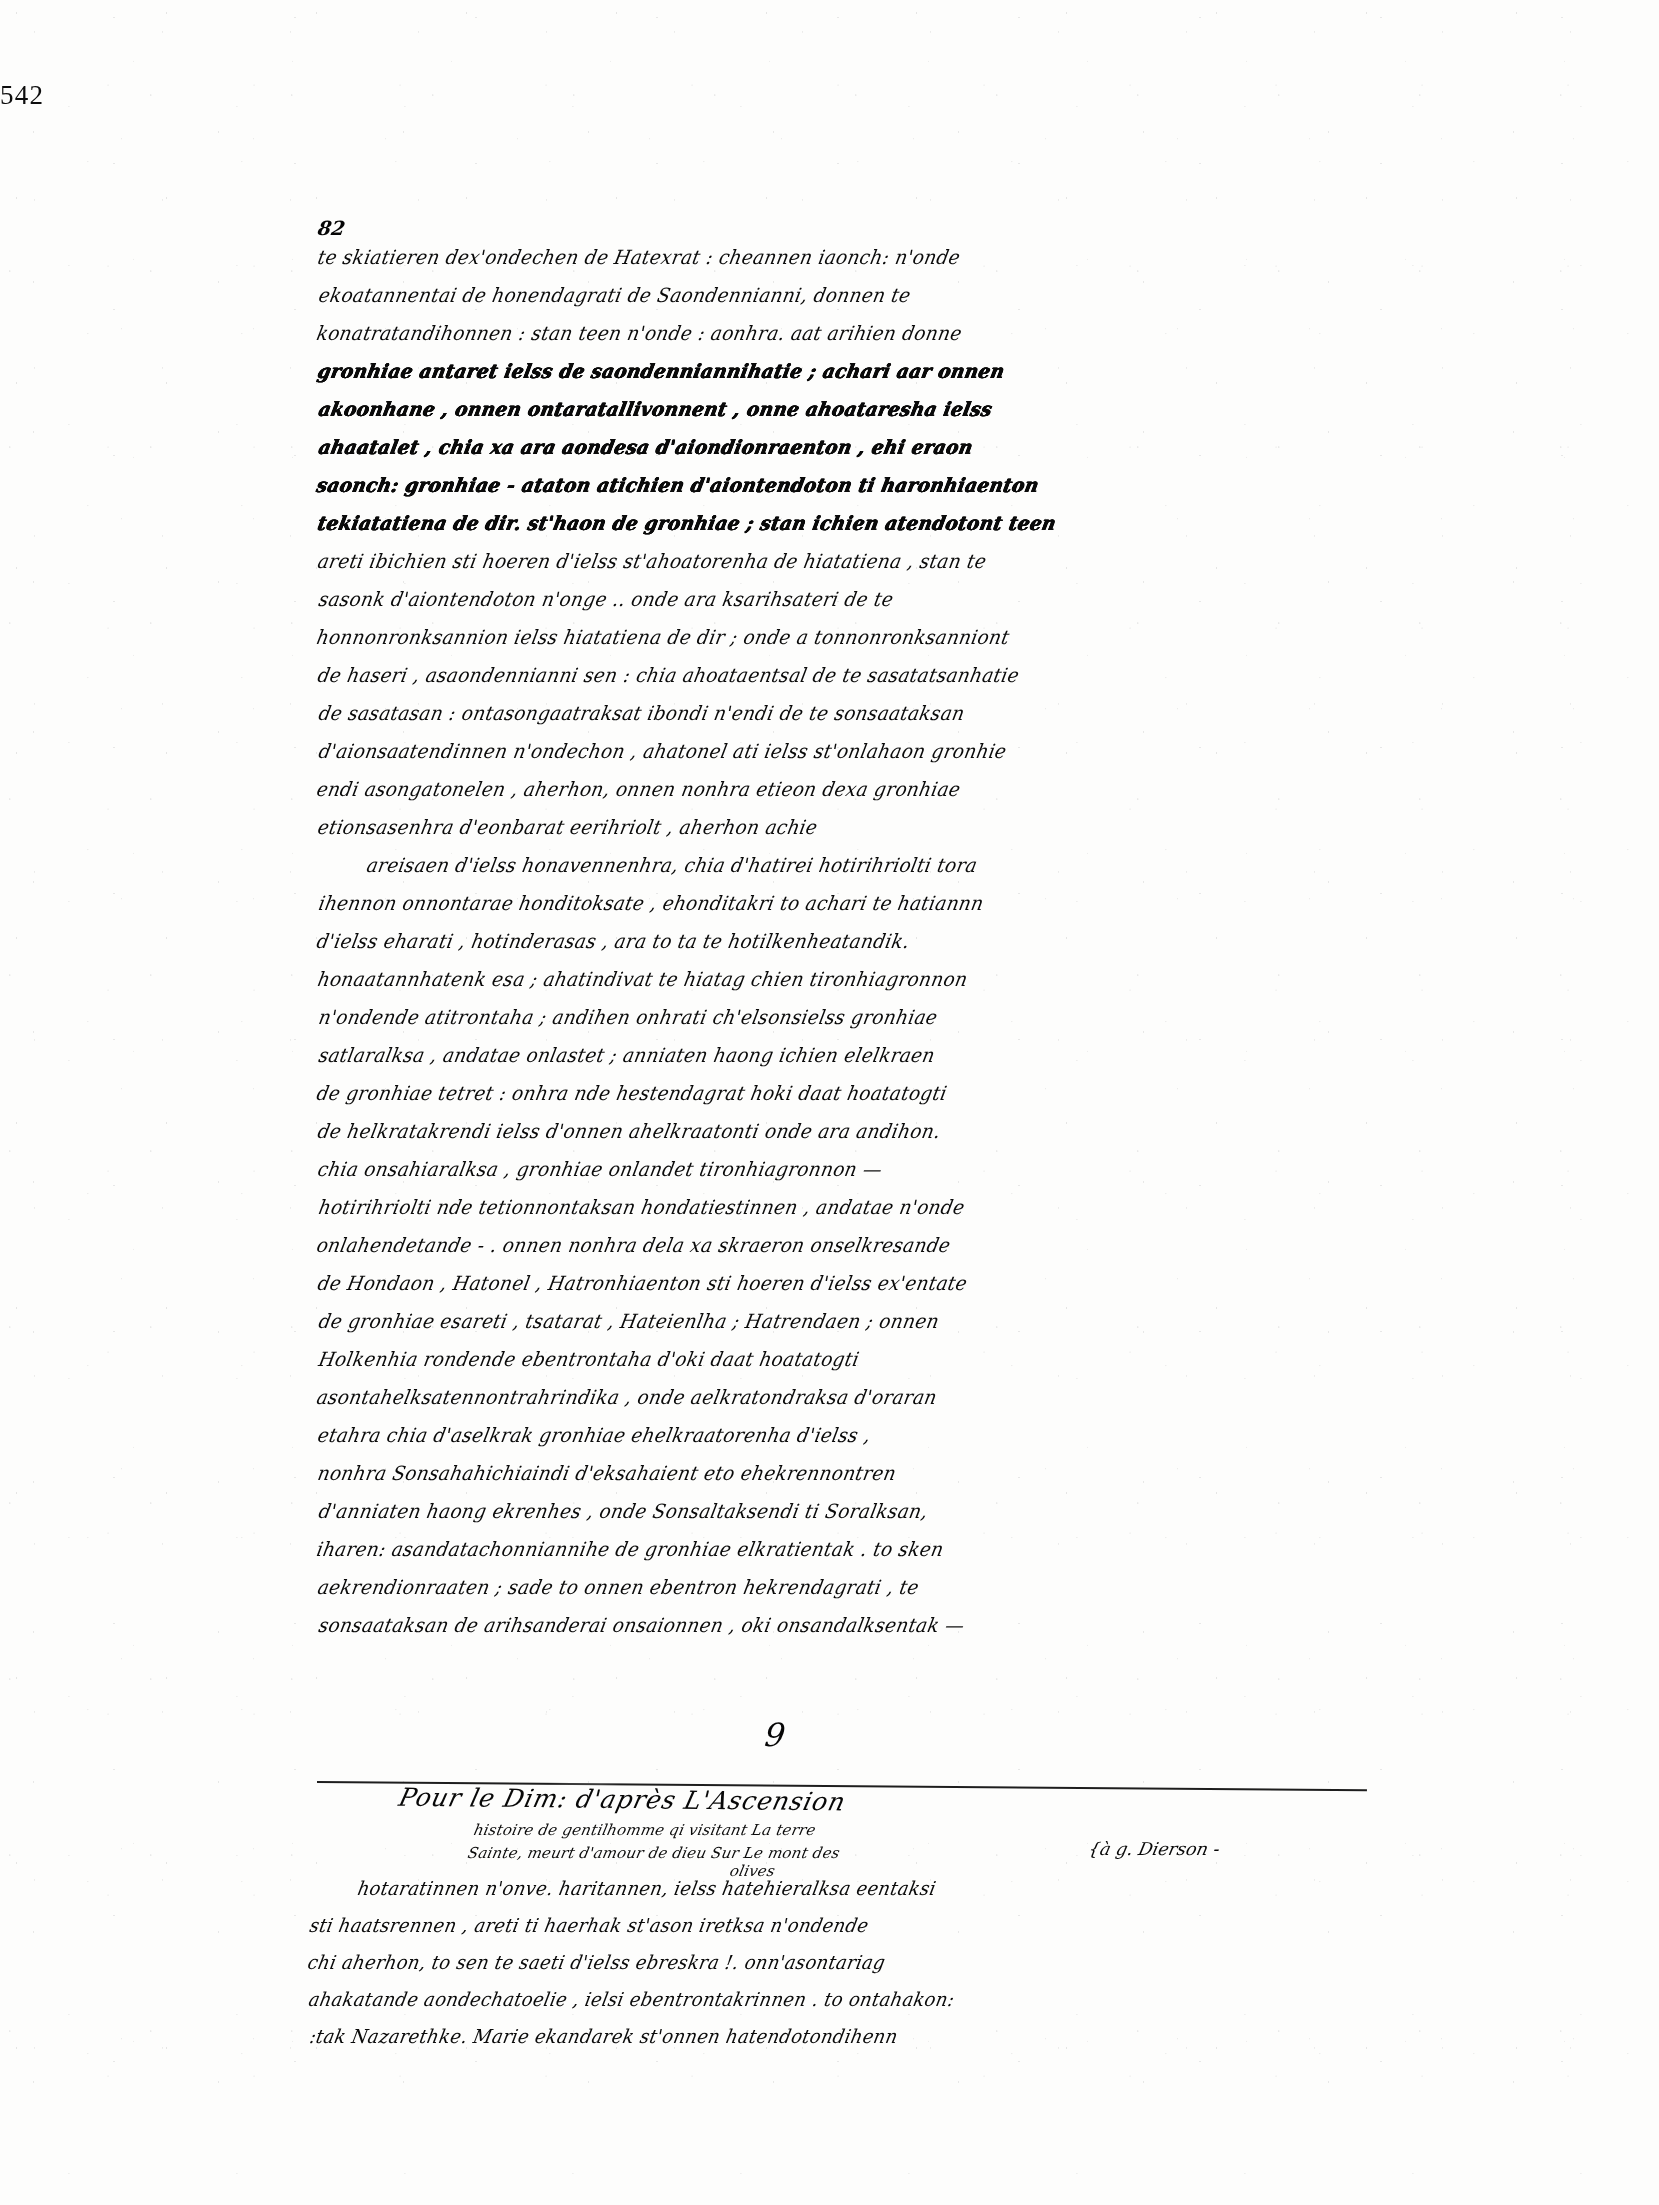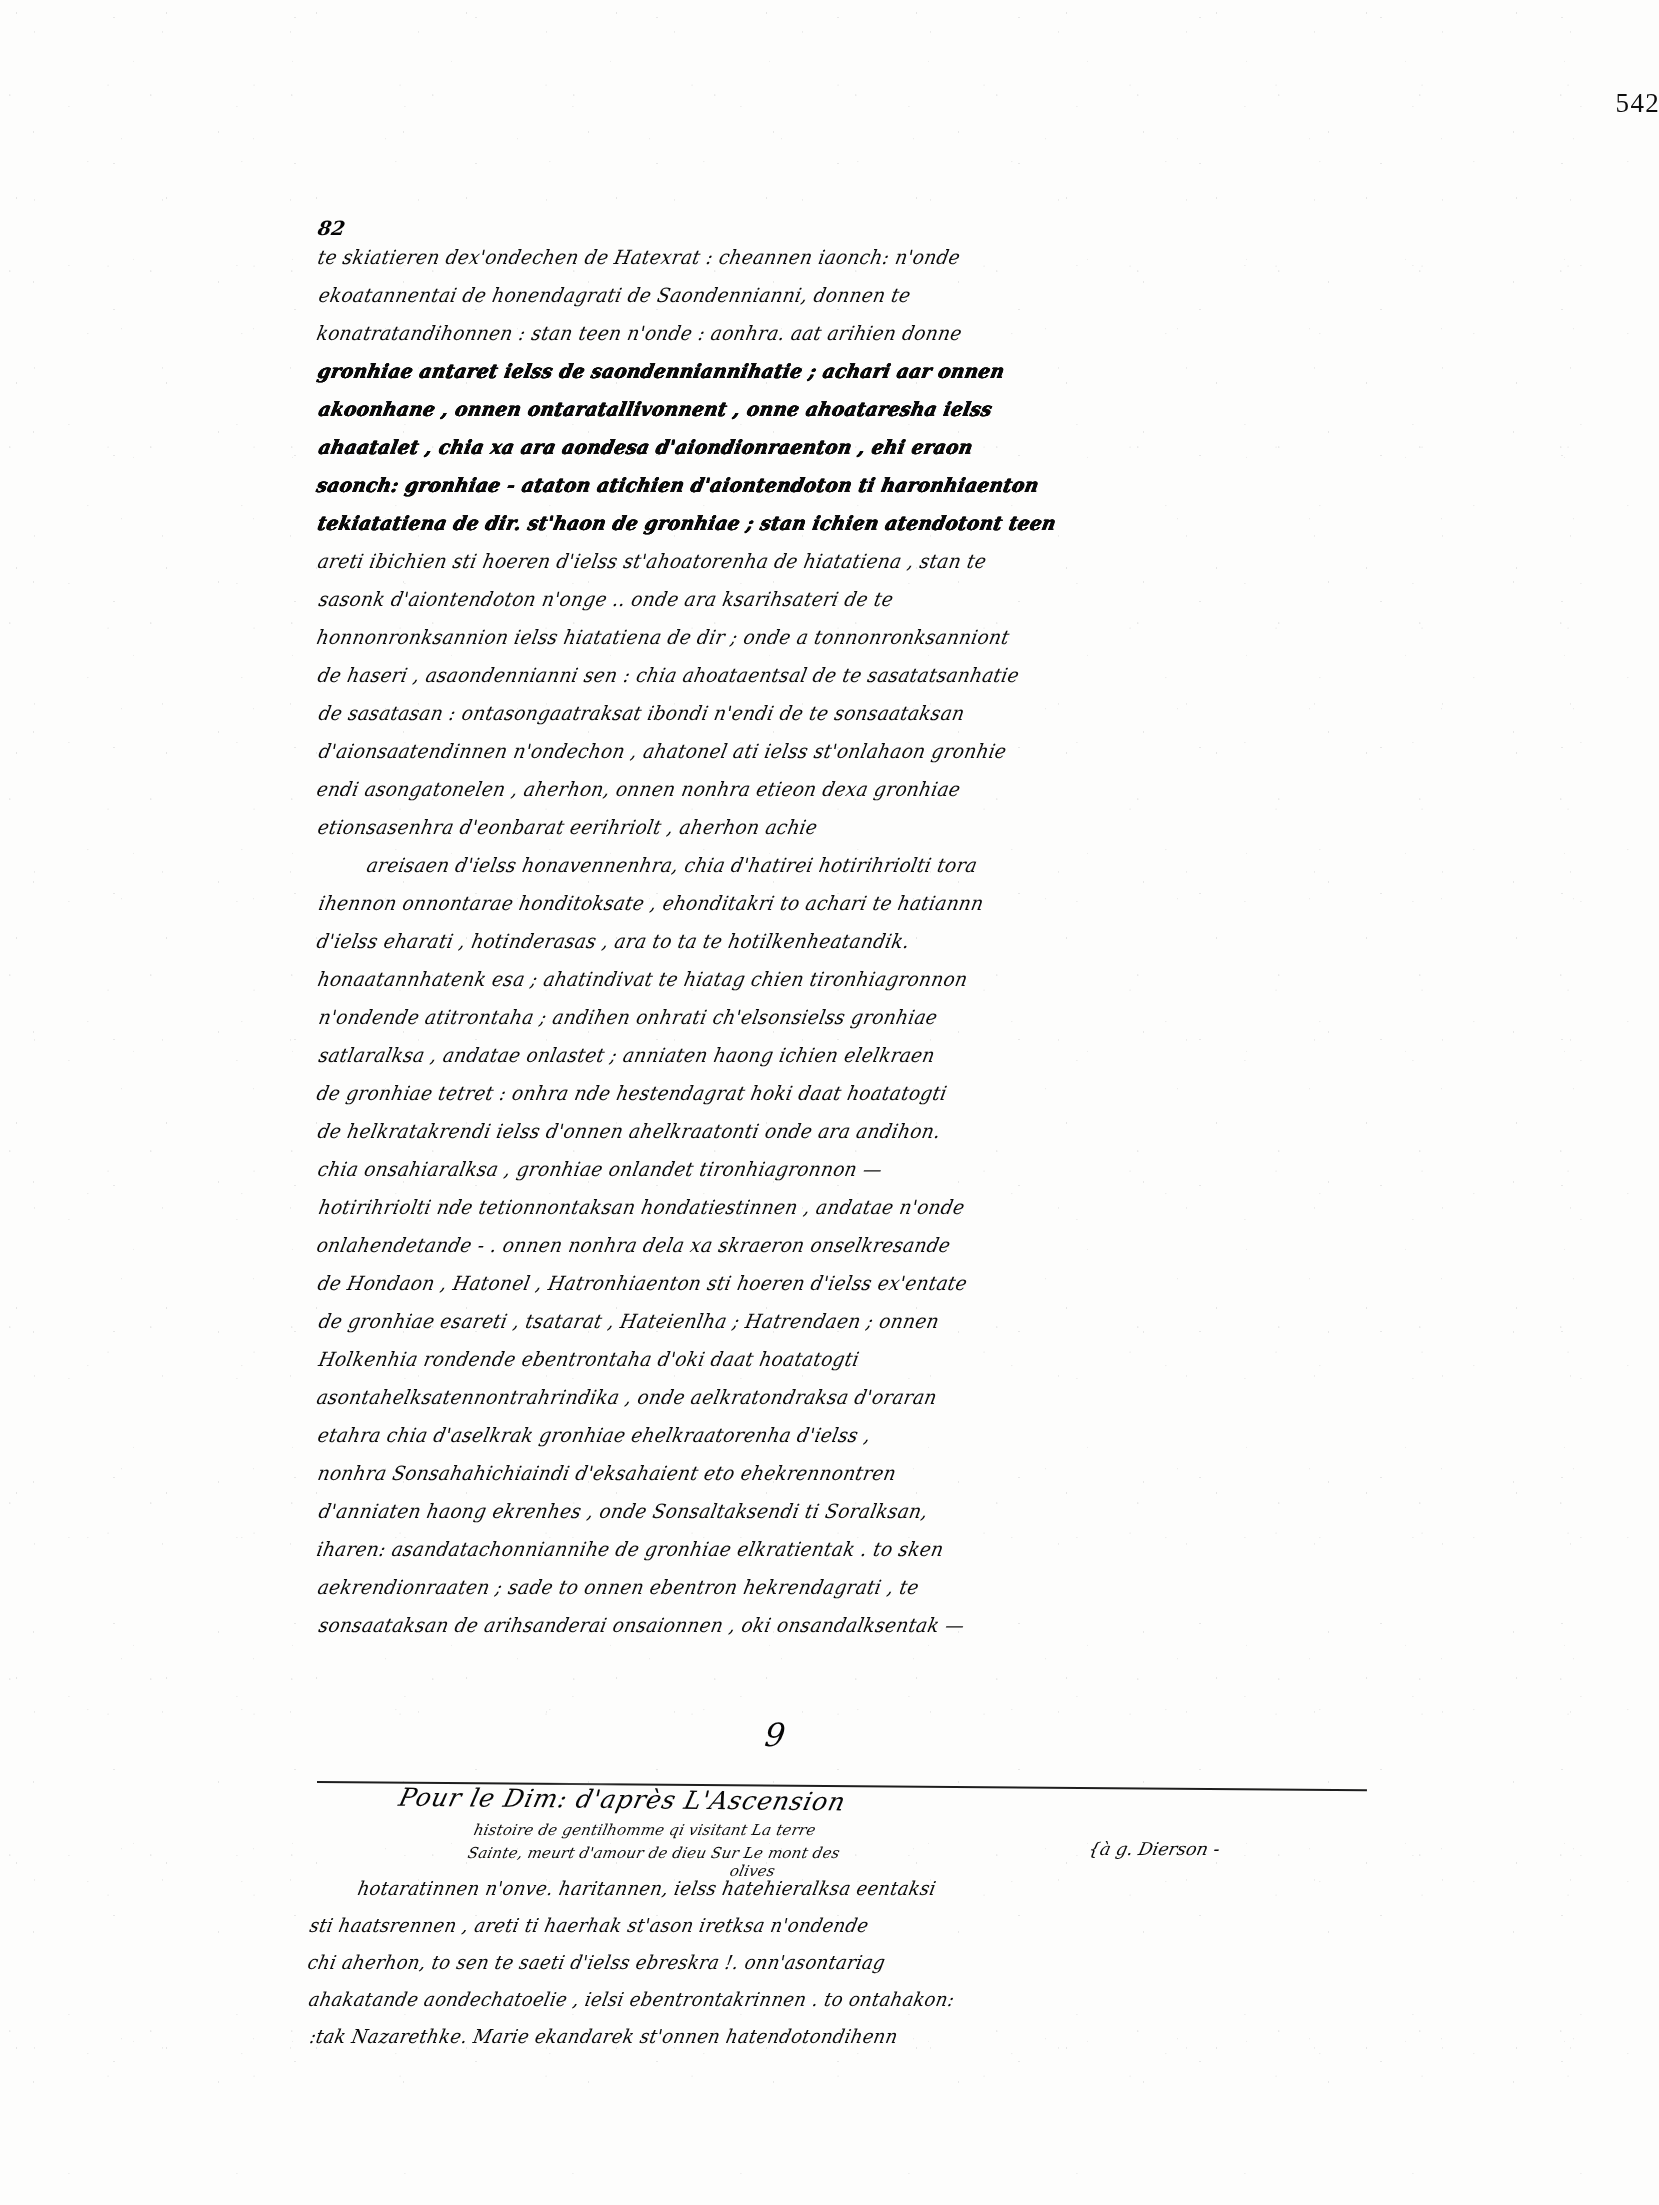--- a/index.html
+++ b/index.html
@@ -23,21 +23,21 @@
       radial-gradient(circle at 18% 88%, rgba(90,90,90,.26) 0 0.6px, transparent 0.9px),
       radial-gradient(circle at 57% 94%, rgba(90,90,90,.20) 0 0.5px, transparent 0.9px),
       radial-gradient(circle at 74% 47%, rgba(90,90,90,.18) 0 0.5px, transparent 0.9px);
     background-size:150px 185px,128px 168px,181px 146px,159px 198px,
                     141px 176px,168px 159px,132px 190px,185px 150px,
                     154px 172px,146px 181px;
   }
 
   
   .folio-top{
-    position:absolute;left:0;right:0;top:88px;text-align:right;
+    position:absolute;left:0;right:0;top:80px;text-align:left;
     font-family:"Liberation Serif",serif;font-size:27px;letter-spacing:1.3px;
     color:#0d0d0d;
   }
 
   
   .ms-block{
     position:absolute;left:318px;top:247px;width:1067px;
   }
   .ms-line{
     position:relative;

